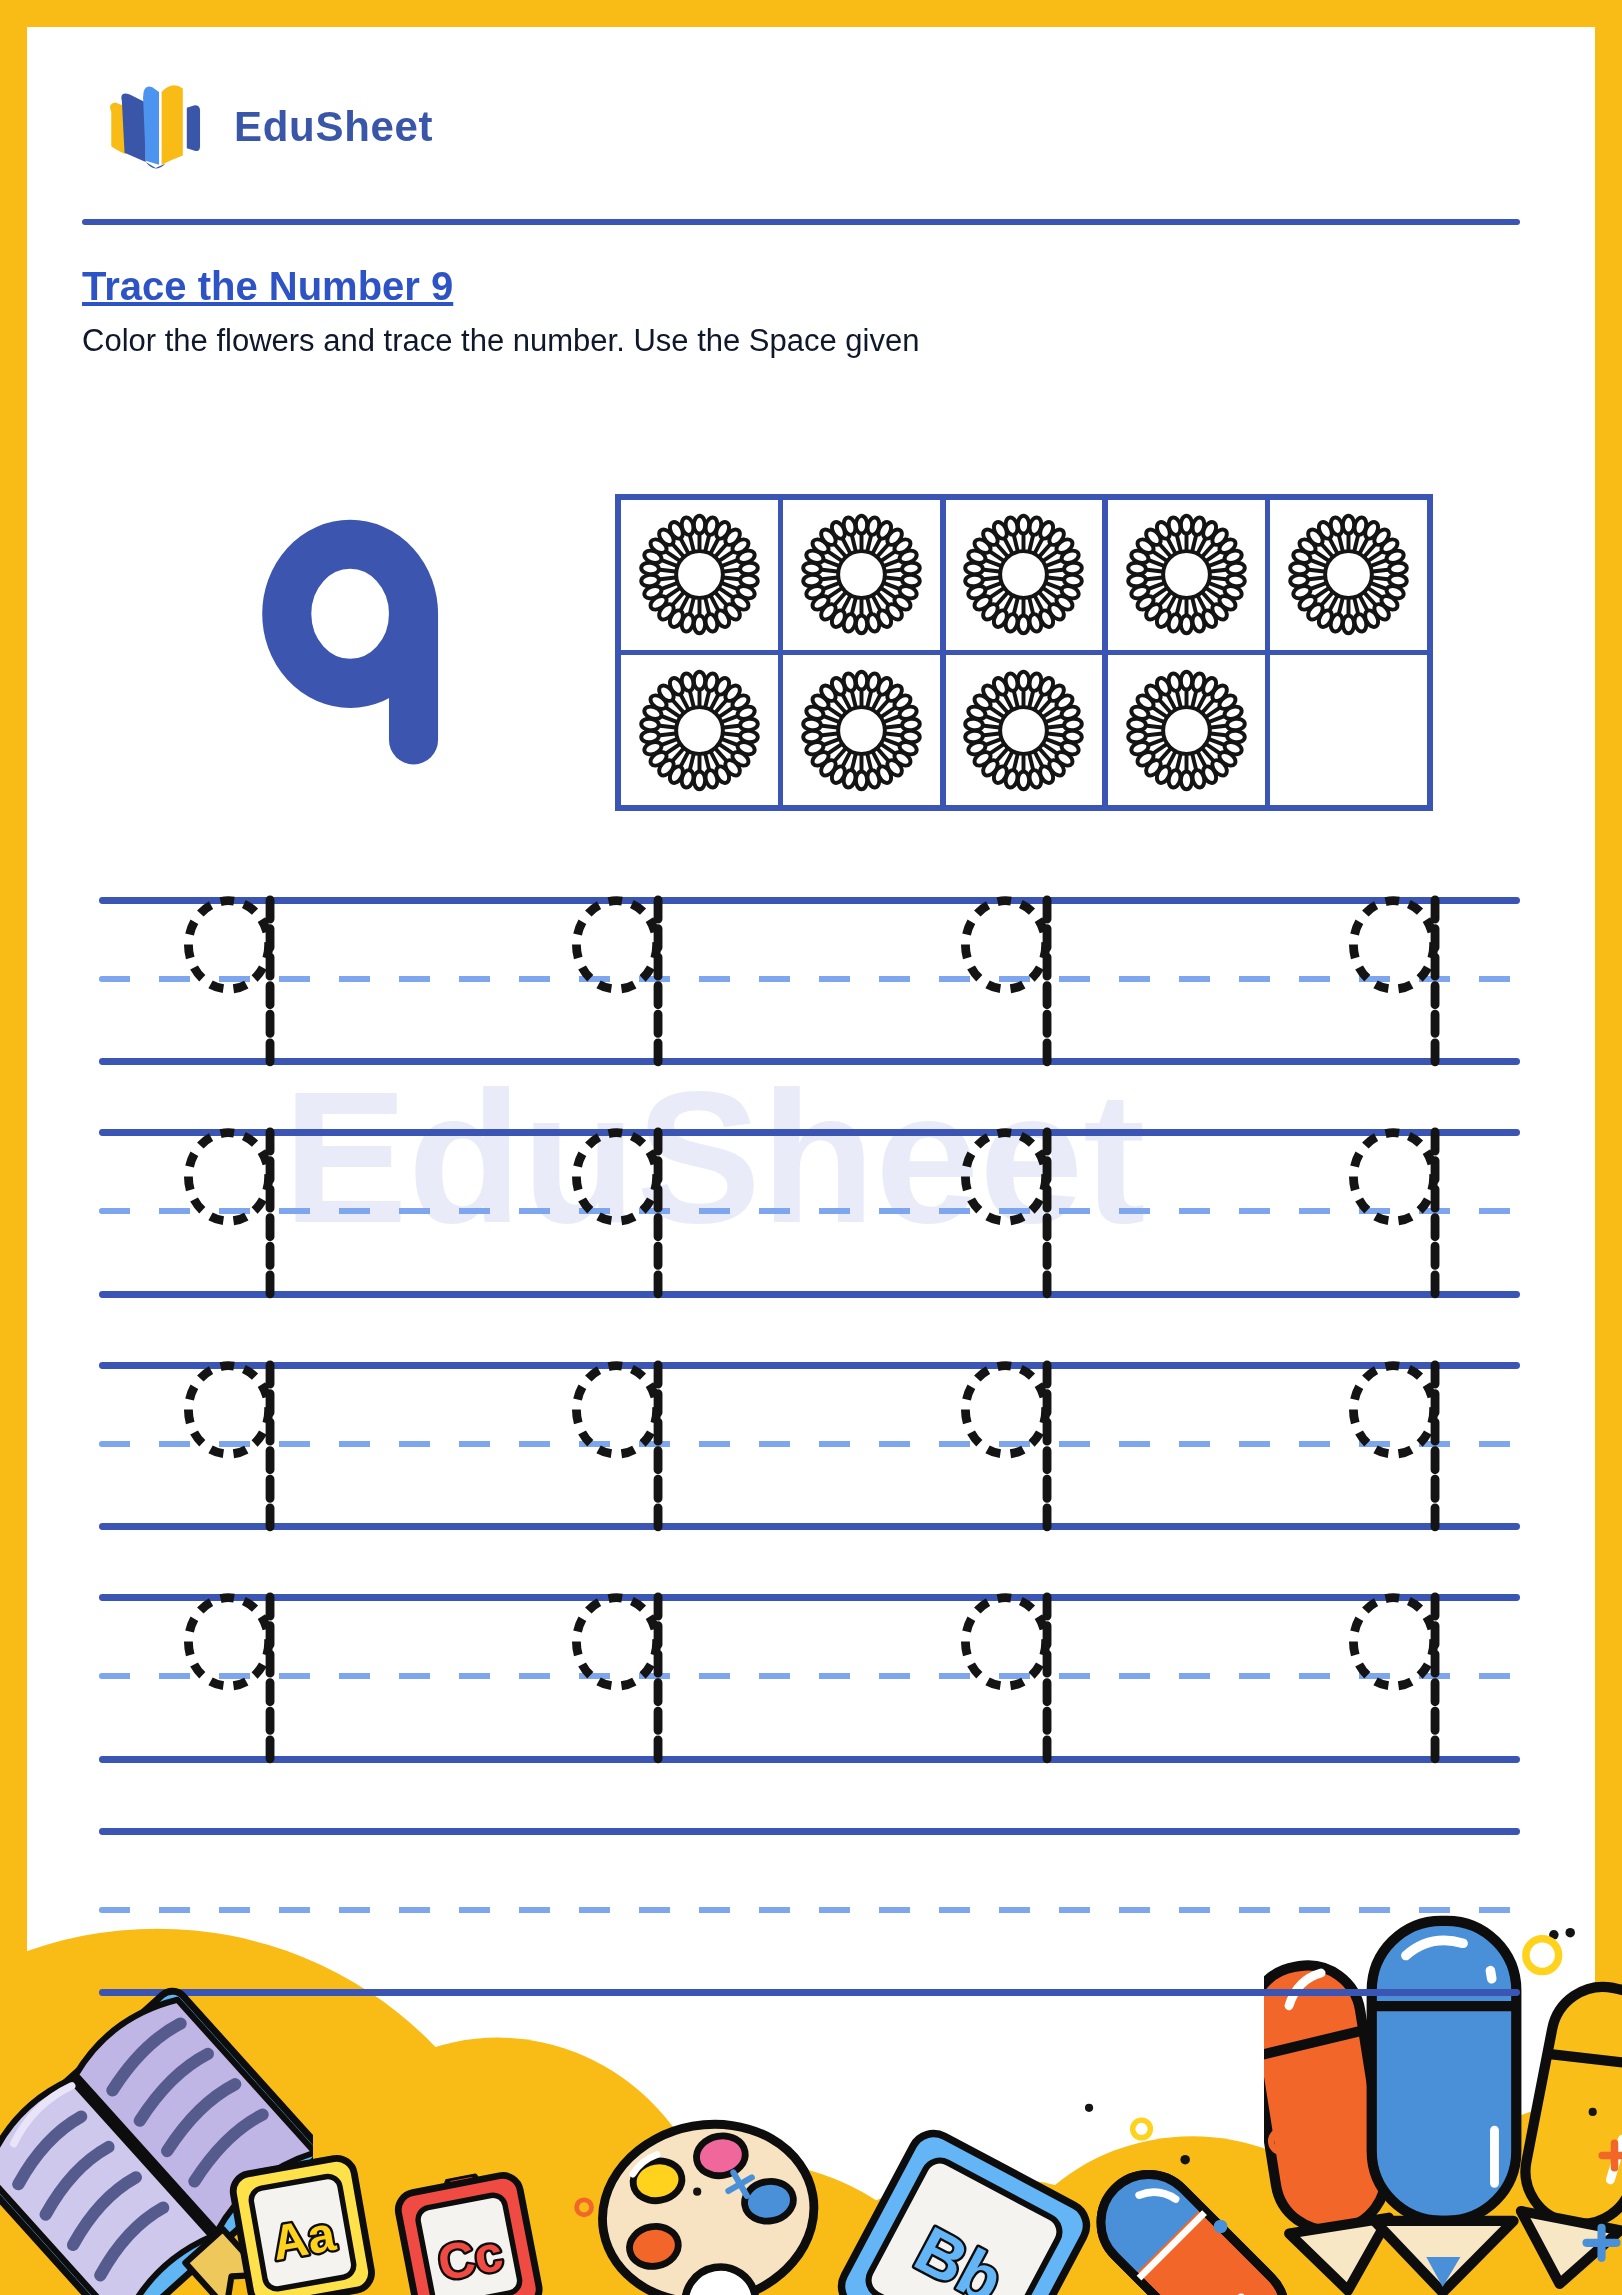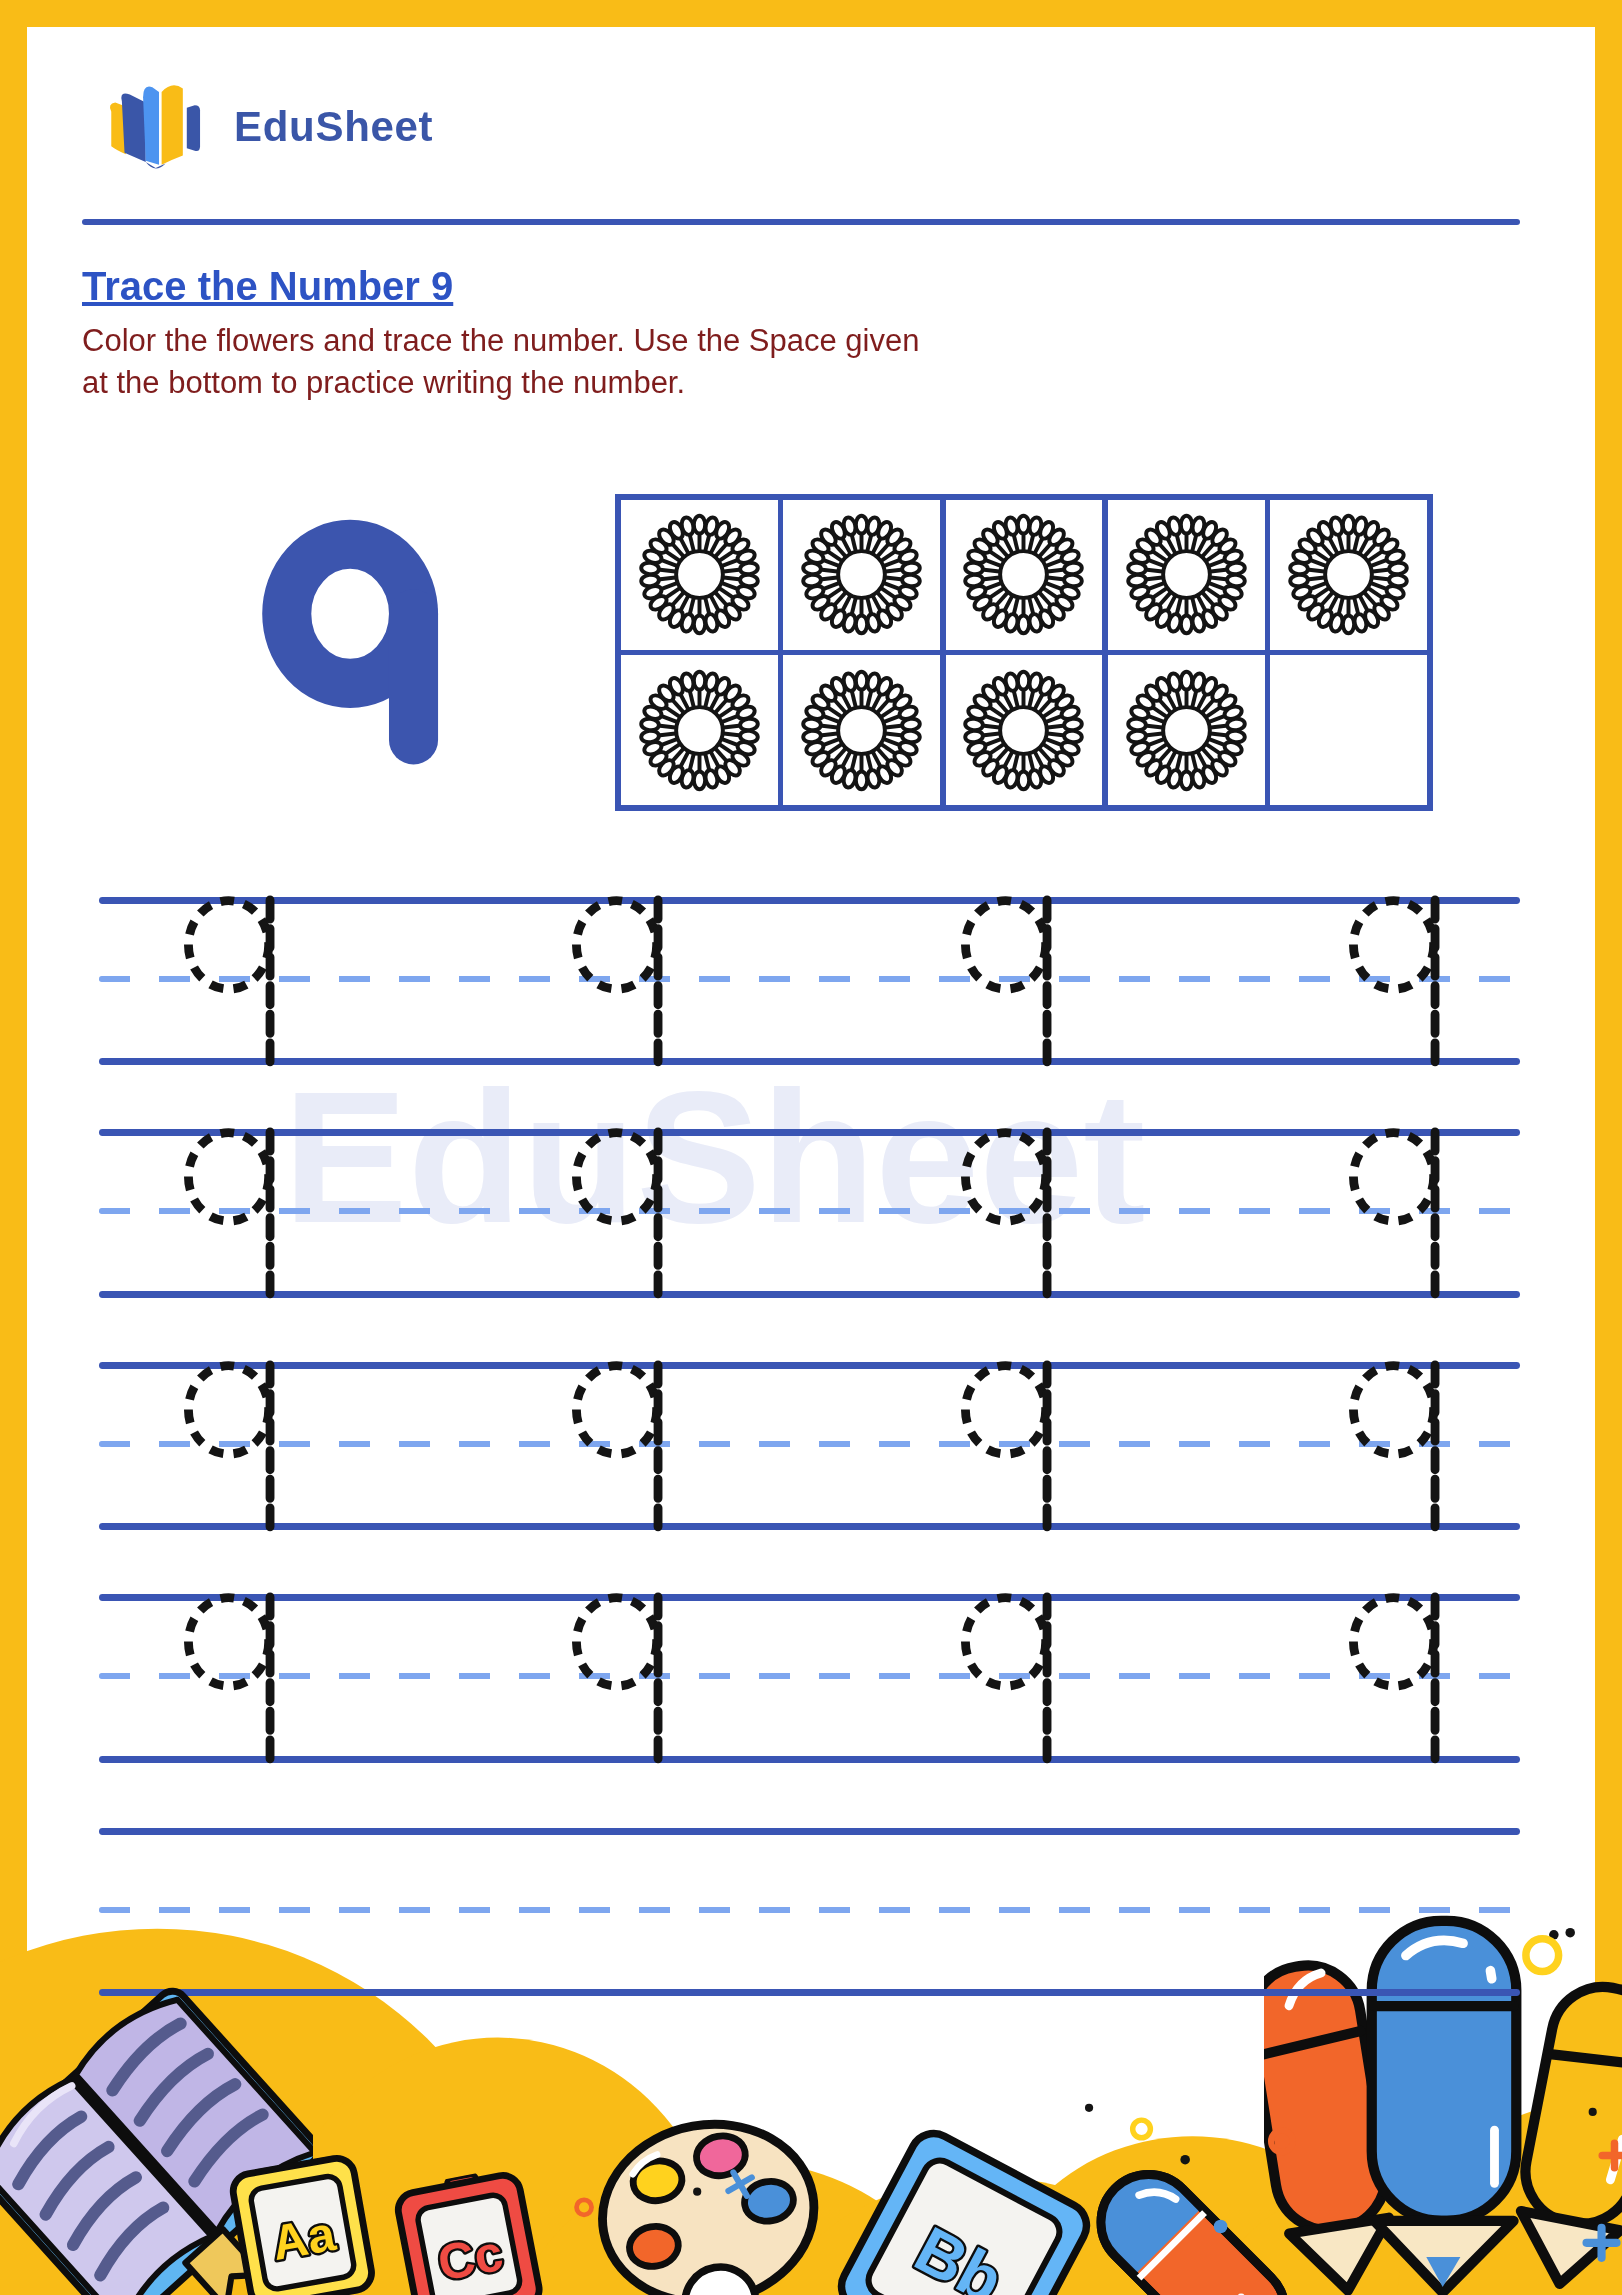--- a/index.html
+++ b/index.html
@@ -7,21 +7,21 @@
     position:relative;width:1622px;height:2295px;overflow:hidden;
     background:var(--frame-yellow);font-family:"Liberation Sans",sans-serif;
   }
   .paper{position:absolute;left:27px;top:27px;width:1568px;height:2241px;background:#fff;z-index:1;}
   .abs{position:absolute;}
   
   .logo{position:absolute;left:102px;top:76px;display:flex;align-items:center;z-index:3;}
   .logo-text{font-size:42px;font-weight:700;color:var(--accent-blue);margin-left:26px;letter-spacing:0.7px;}
   .divider{position:absolute;left:82px;top:219px;width:1438px;height:6.1px;background:var(--line-blue);border-radius:3.4px;z-index:3;}
   .title{position:absolute;left:82px;top:264px;font-size:40px;font-weight:700;color:var(--title-blue);z-index:3;margin:0;text-decoration:underline;}
-  .instructions{position:absolute;left:82px;top:320px;font-size:31px;line-height:42px;color:#7f1d1d;z-index:3;margin:0;}
+  .instructions{position:absolute;left:82px;top:320px;font-size:31px;line-height:42px;color:#0f172a;z-index:3;margin:0;}
   
   .big-nine{position:absolute;left:256px;top:515px;z-index:3;}
   .big-nine .stroke9{stroke:var(--big-number-blue);stroke-width:72;fill:none;stroke-linecap:round;}
   .ten-frame{
     position:absolute;left:615px;top:494px;width:818px;height:317px;z-index:3;
     display:grid;grid-template-columns:repeat(5,1fr);grid-template-rows:repeat(2,1fr);
     background:var(--line-blue);border:6.1px solid var(--line-blue);gap:5.5px;box-sizing:border-box;
   }
   .tf-cell{background:#fff;display:flex;align-items:center;justify-content:center;}
   .flower{width:123px;height:127px;}
@@ -56,21 +56,20 @@
       <path d="M128,46 L140,42 Q148,42 148,50 L148,104 Q148,113 140,111 L128,107 Z" fill="var(--accent-blue)"></path>
       <path d="M66,128 Q80,146 96,130 L81,137 Z" fill="var(--accent-blue)"></path>
     </svg>
     <span class="logo-text">EduSheet</span>
   </div>
 
   <div class="divider"></div>
   <h1 class="title">Trace the Number 9</h1>
   <p class="instructions">
     <span>Color the flowers and trace the number. Use the Space given</span><br>
-    <span>at the bottom to practice writing the number.</span>
   </p>
 
   <svg class="big-nine" width="191" height="259" viewBox="0 0 280 380">
     <title>9</title>
     <ellipse class="stroke9" cx="138" cy="145" rx="93" ry="102"></ellipse>
     <path class="stroke9" d="M231,145 L231,330"></path>
   </svg>
 
   <div class="ten-frame">
       <div class="tf-cell">

